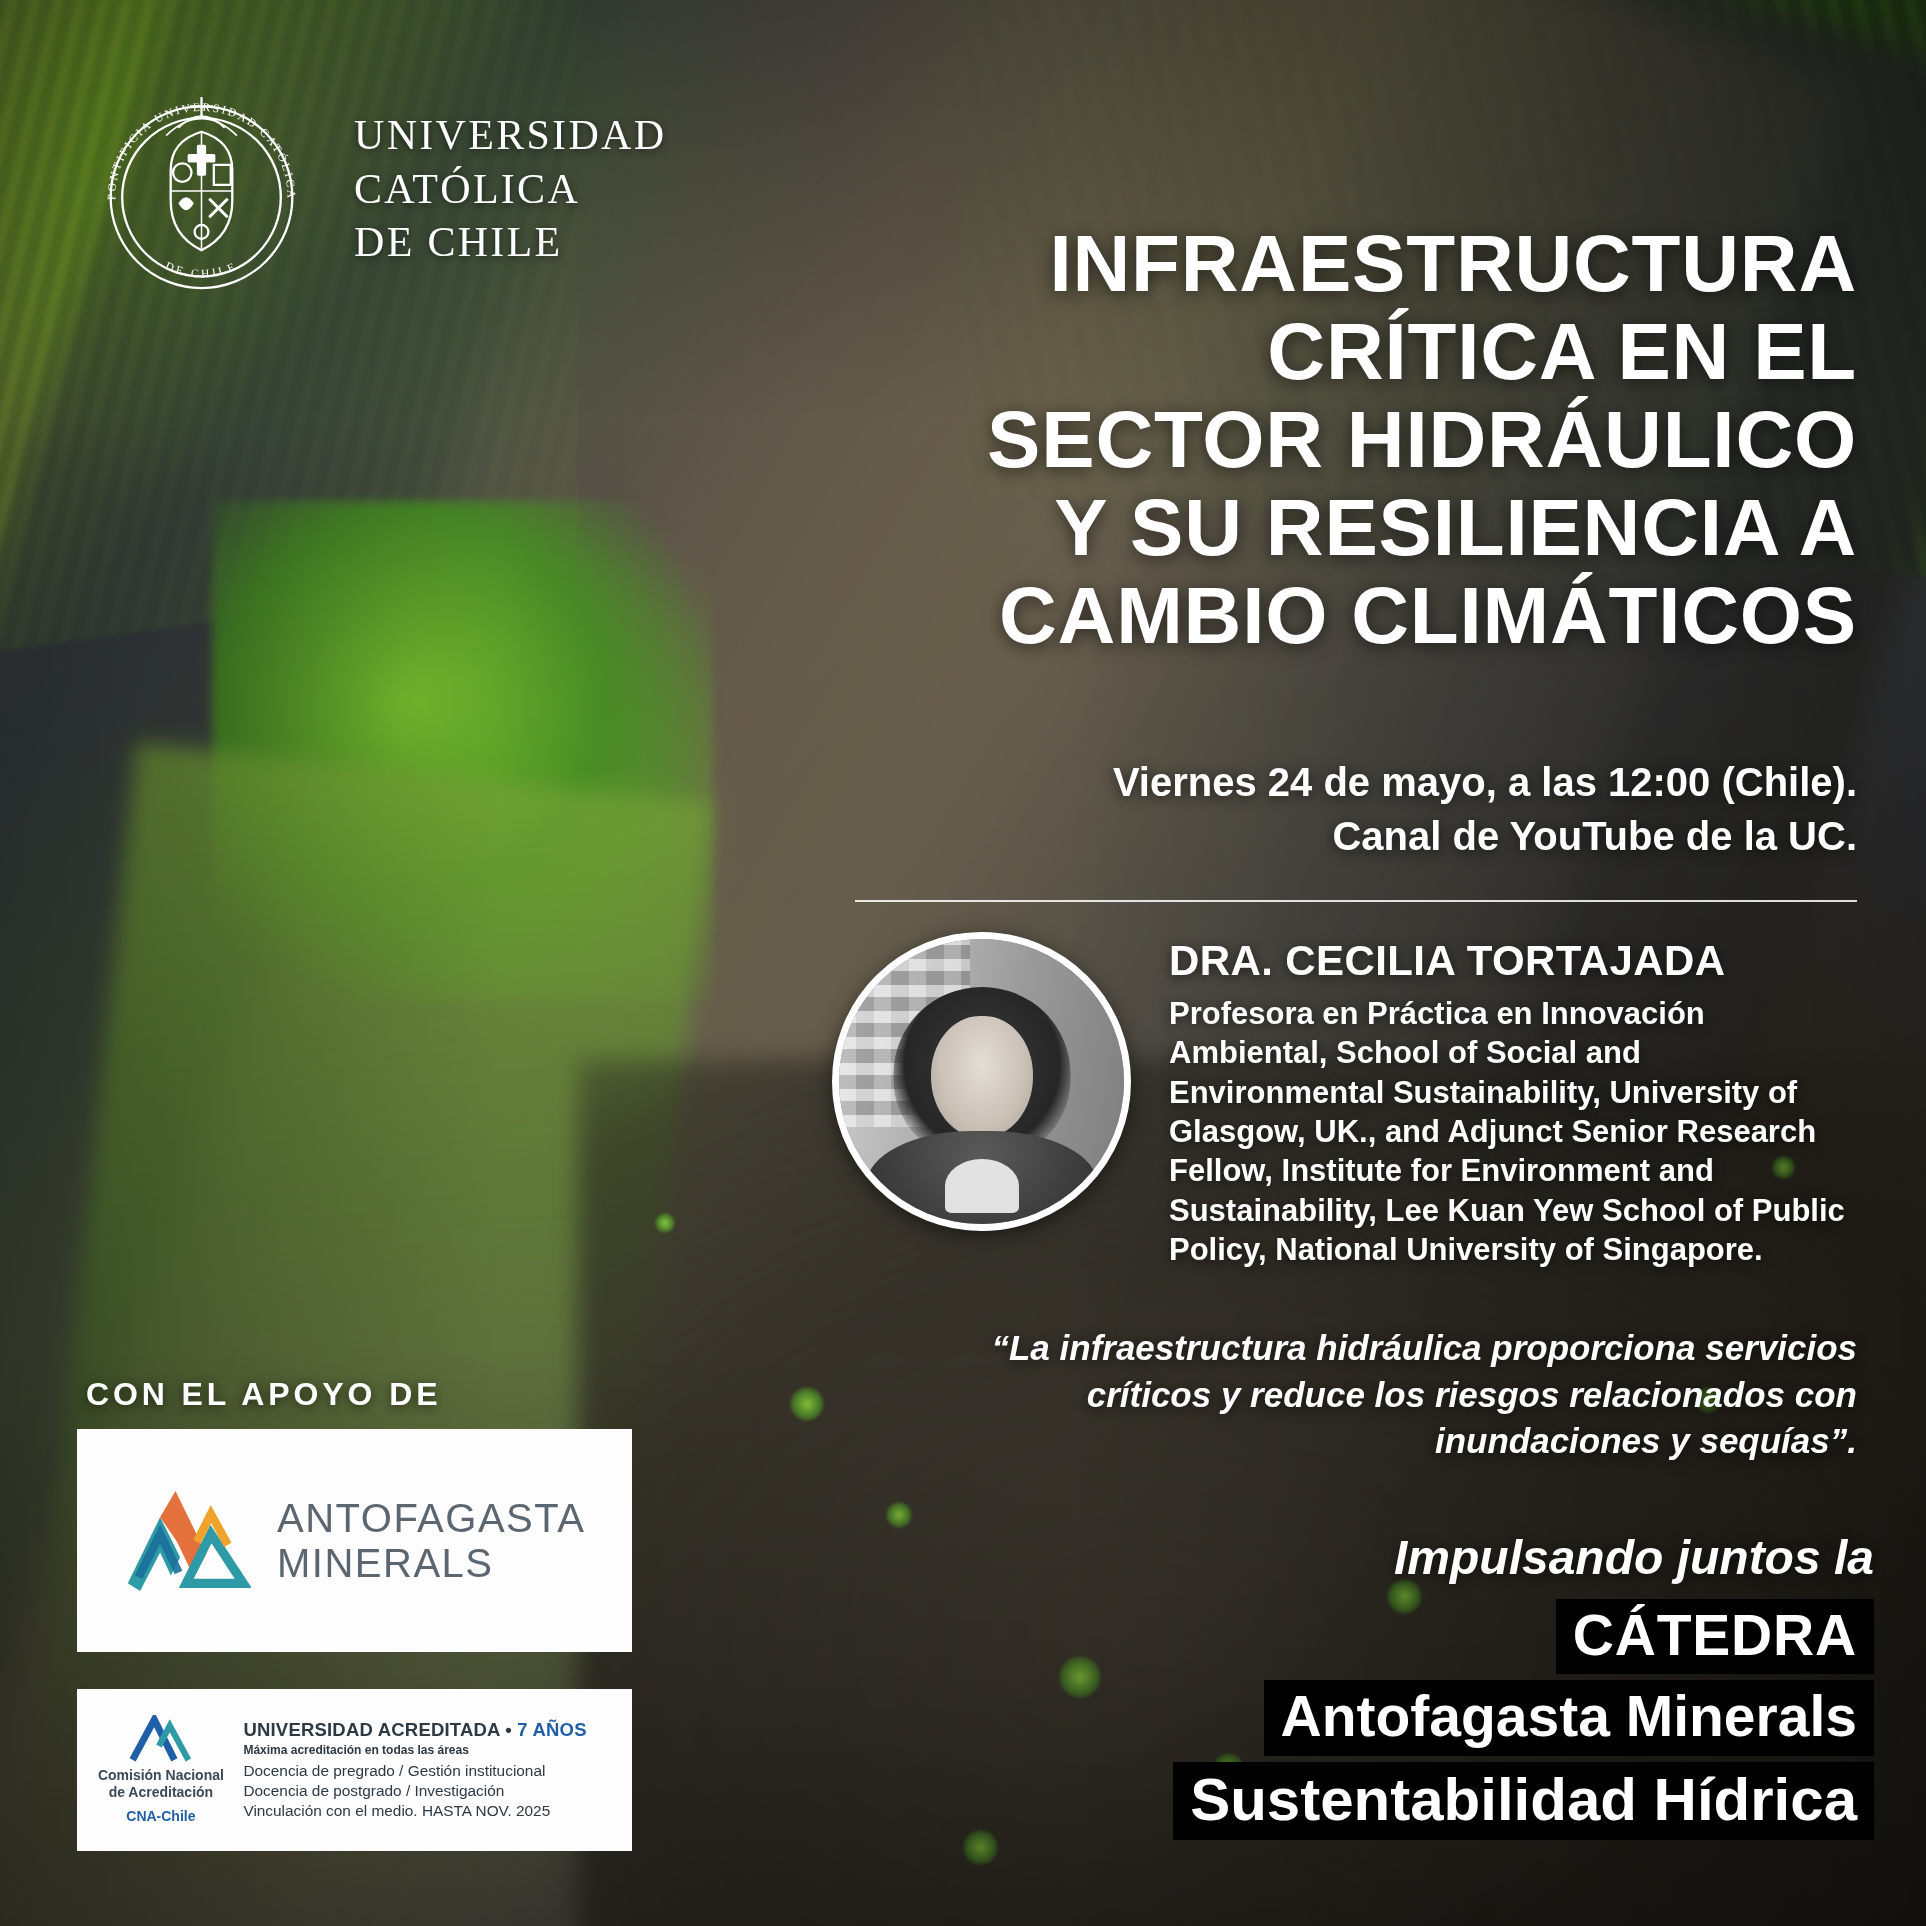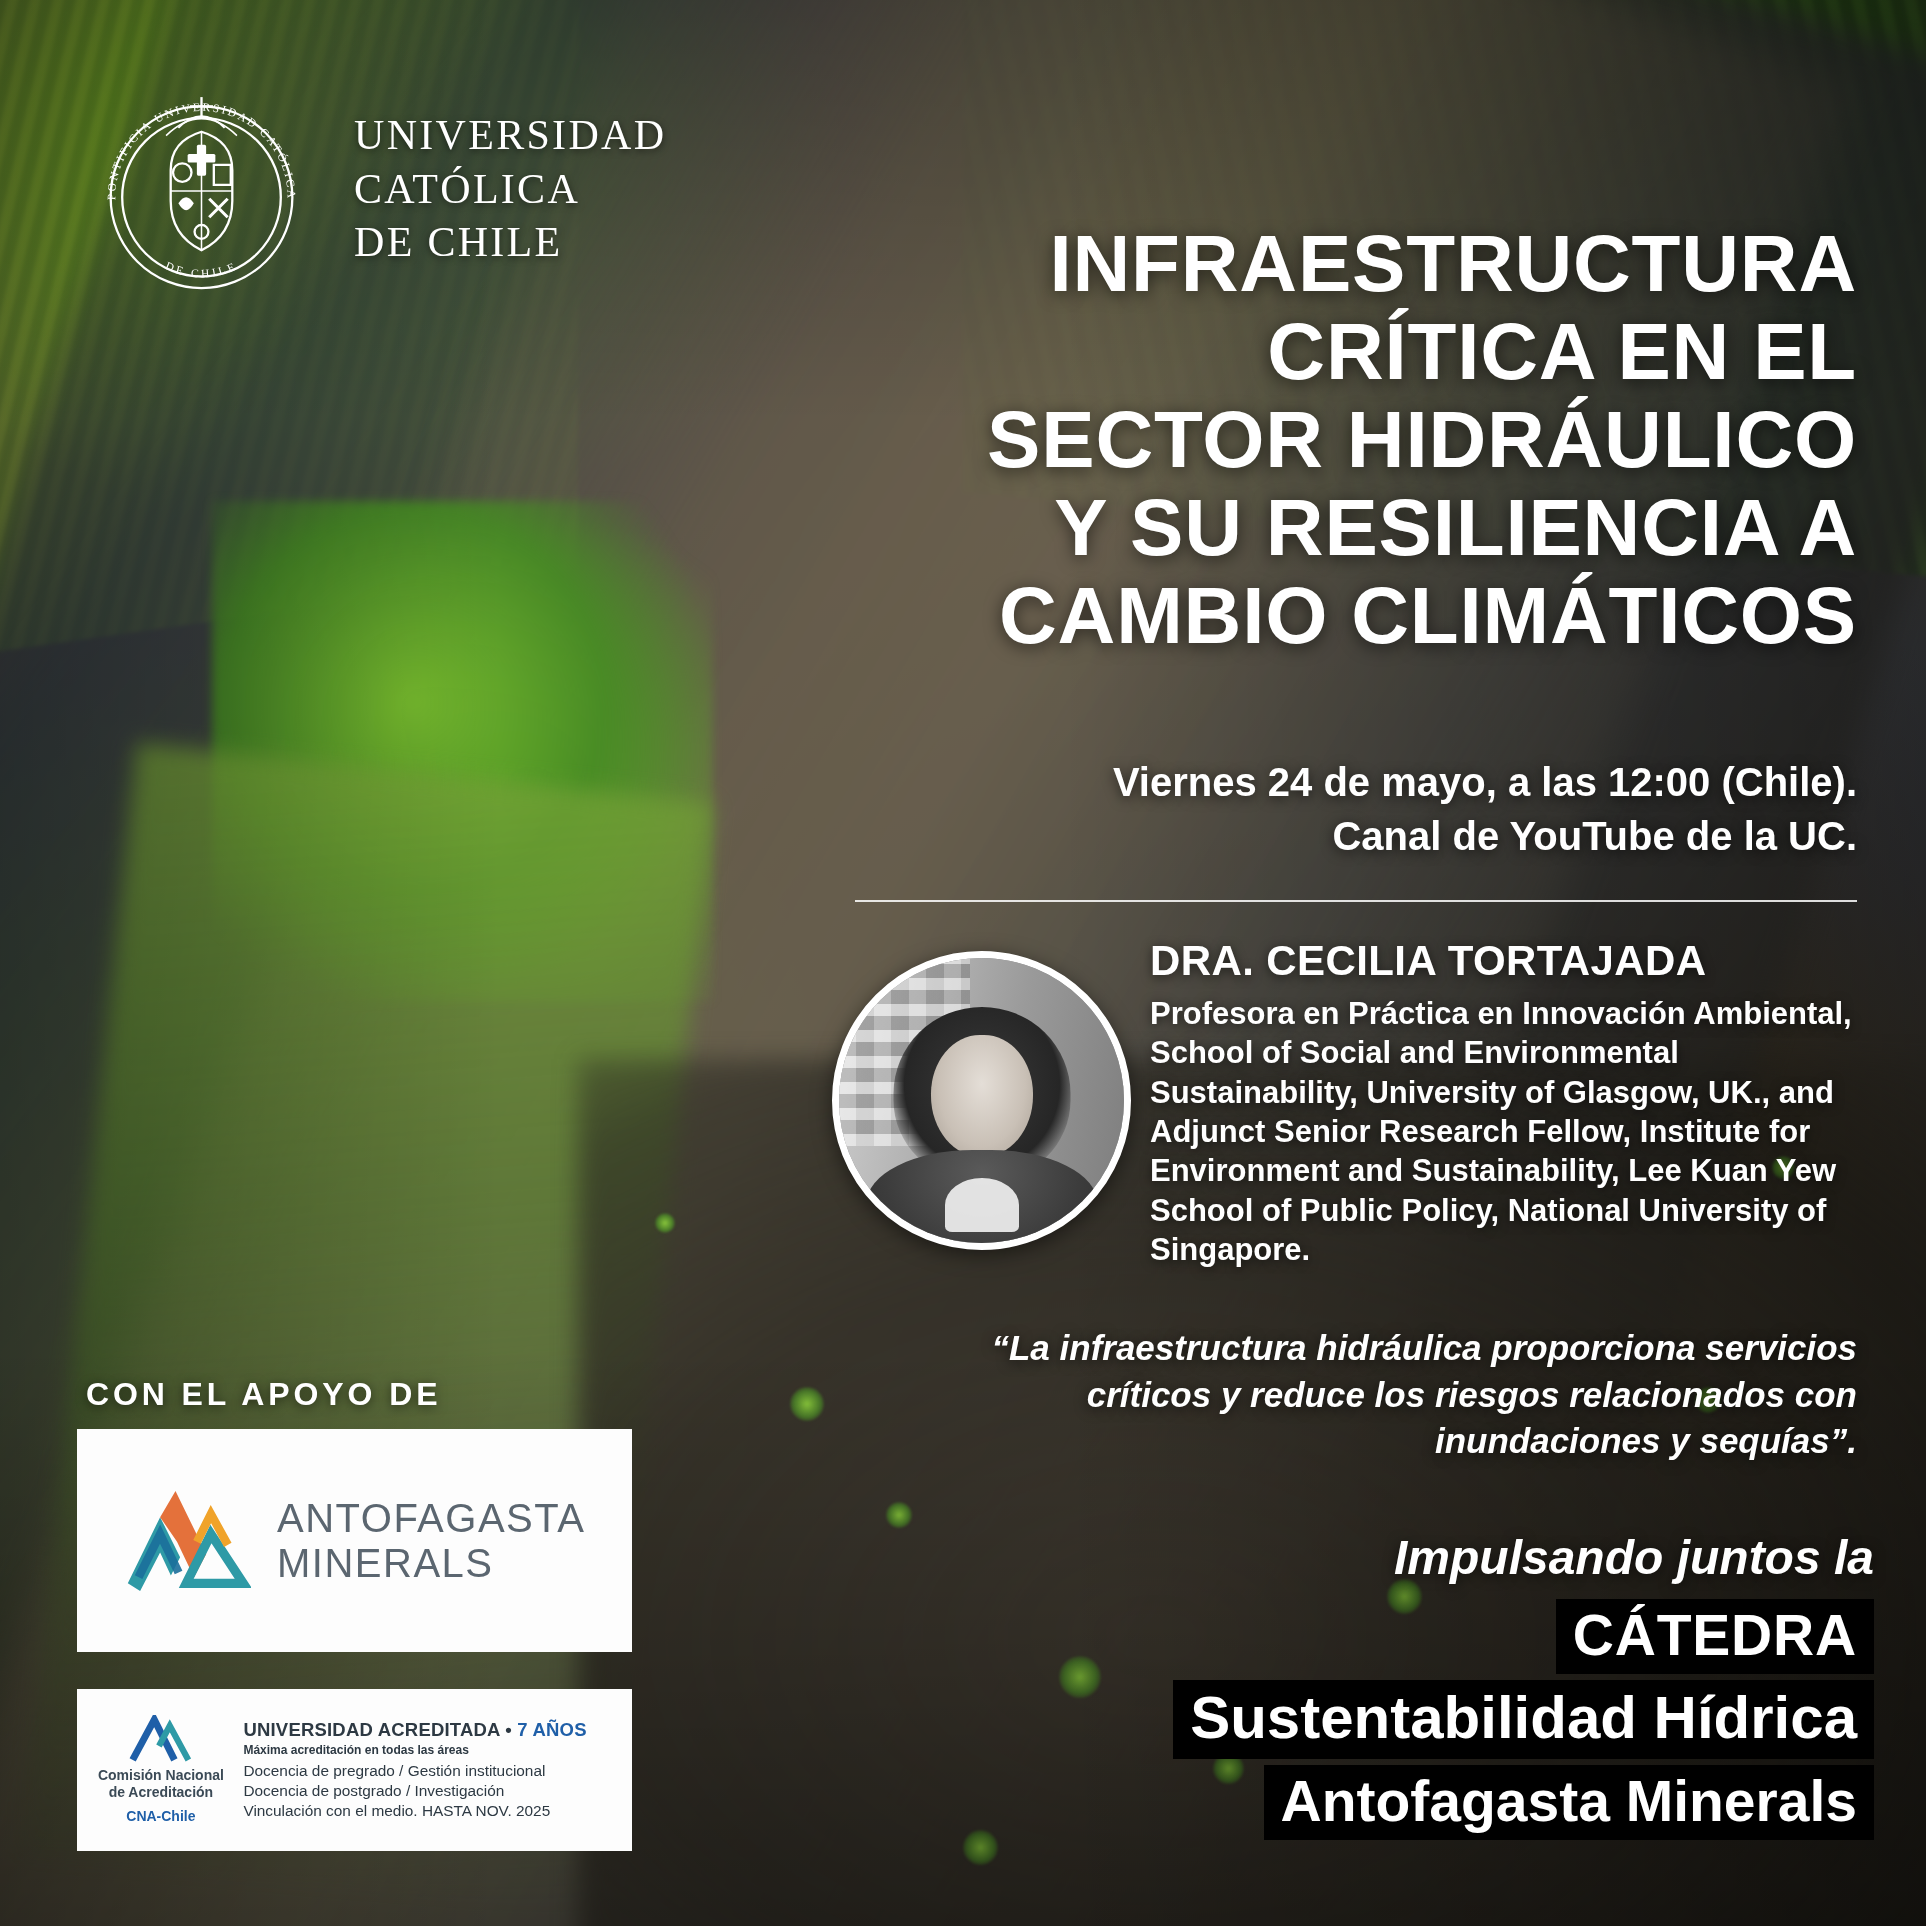--- a/index.html
+++ b/index.html
@@ -135,21 +135,21 @@
     position:absolute;
     right:69px;top:900px;
     width:1002px;height:2.3px;
     background:rgba(255,255,255,.85);
   }
 
   .speaker{
     position:absolute;
     right:69px;top:932px;
     width:1025px;
-    display:flex;gap:19px;align-items:center;
+    display:flex;gap:38px;align-items:flex-start;
   }
   .portrait{
     flex:0 0 auto;
     width:285px;height:285px;border-radius:50%;
     border:7px solid #ffffff;
     overflow:hidden;
     position:relative;
     background:#8d8d8d;
     box-shadow:0 4.6px 20px rgba(0,0,0,.5);
   }
@@ -382,22 +382,22 @@
       <div class="speaker-name">DRA. CECILIA TORTAJADA</div>
       <div class="speaker-bio">Profesora en Práctica en Innovación Ambiental, School of Social and Environmental Sustainability, University of Glasgow, UK., and Adjunct Senior Research Fellow, Institute for Environment and Sustainability, Lee Kuan Yew School of Public Policy, National University of Singapore.</div>
     </div>
   </div>
 
   <div class="quote">“La infraestructura hidráulica proporciona servicios críticos y reduce los riesgos relacionados con inundaciones y sequías”.</div>
 
   <div class="catedra">
     <div class="line1">Impulsando juntos la</div>
     <div><span class="blackbar l2">CÁTEDRA</span></div>
+    <div><span class="blackbar l4">Antofagasta Minerals</span></div>
     <div><span class="blackbar l3">Sustentabilidad Hídrica</span></div>
-    <div><span class="blackbar l4">Antofagasta Minerals</span></div>
   </div>
 
   <div class="support-label">CON EL APOYO DE</div>
 
   <div class="sponsor-card">
     <div class="am-mark">
       <svg viewBox="0 0 170 130" width="131" height="100" aria-hidden="true">
         <path d="M10 120 L52 34 L78 86 L66 110 L52 80 L26 130 Z" fill="#2e9aa6"></path>
         <path d="M52 34 L72 0 L112 82 L96 112 L74 66 Z" fill="#e2652a" opacity="0.92"></path>
         <path d="M86 120 L118 56 L160 120 Z" fill="none" stroke="#2e9aa6" stroke-width="12"></path>

